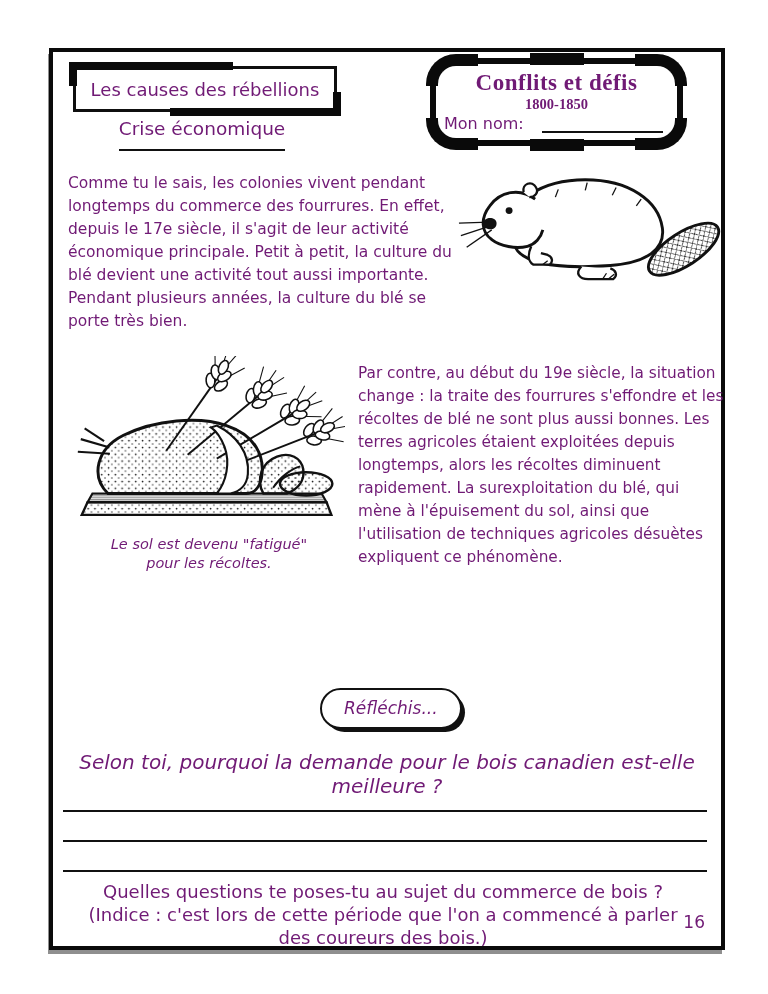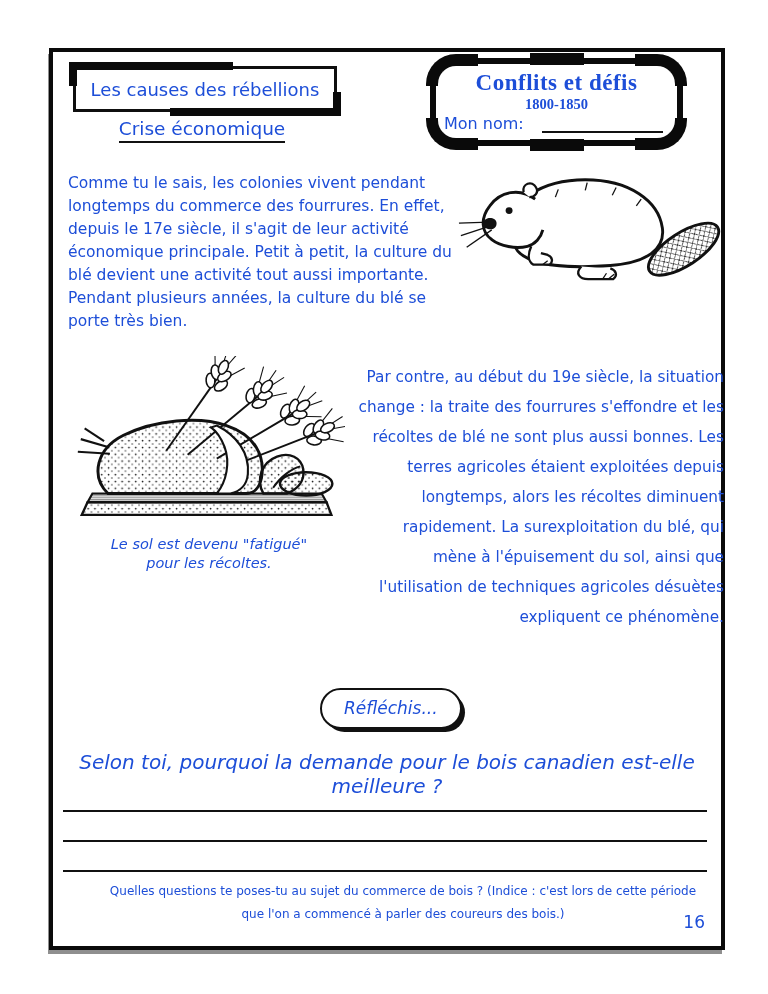--- a/index.html
+++ b/index.html
@@ -1,63 +1,63 @@
 <!DOCTYPE html>
 <html><head>
 <meta charset="utf-8">
 <style>
   html,body{margin:0;padding:0;background:#fff;}
   .canvas{position:relative;width:768px;height:994px;background:#fff;overflow:hidden;
-          font-family:"DejaVu Sans",sans-serif;color:#1d4ed8;}
+          font-family:"DejaVu Sans",sans-serif;color:#701a75;}
   .sheet{position:absolute;left:49px;top:48px;width:668px;height:894px;
          border:4px solid #0a0a0a;background:#fff;box-shadow:-2px 5px 0 -1px #8f8f8f;}
   
   .title-box{position:absolute;left:20px;top:14px;width:258px;height:40px;
              border:3px solid #0f0f0f;display:flex;align-items:center;justify-content:center;}
   .title-box .bar-top{position:absolute;top:-7px;left:-6px;width:63%;height:8px;background:#0a0a0a;}
   .title-box .bar-bottom{position:absolute;bottom:-7px;right:-6px;width:66%;height:8px;background:#0a0a0a;}
   .title-box .stub-left{position:absolute;top:-7px;left:-7px;width:8px;height:24px;background:#0a0a0a;}
   .title-box .stub-right{position:absolute;bottom:-7px;right:-7px;width:8px;height:24px;background:#0a0a0a;}
   .title-box span{font-size:18px;}
   .subtitle{position:absolute;left:20px;top:66px;width:258px;text-align:center;font-size:18.5px;}
-  .subtitle span{border-bottom:2px solid #111;padding-bottom:2px;}
+  .subtitle span{border-bottom:2px solid #111;padding-bottom:10px;}
   
   .badge{position:absolute;left:377px;top:6px;width:253px;height:88px;
          border:6px solid #0a0a0a;border-radius:26px;background:#fff;box-sizing:border-box;}
   .badge .tab{position:absolute;left:50%;margin-left:-27px;width:54px;height:12px;background:#0a0a0a;}
   .badge .tab.top{top:-11px;} .badge .tab.bottom{bottom:-11px;}
   .badge .bc{position:absolute;width:52px;height:32px;box-sizing:border-box;}
   .badge .bc.tl{left:-10px;top:-10px;border-top:12px solid #0a0a0a;border-left:12px solid #0a0a0a;border-top-left-radius:30px;}
   .badge .bc.tr{right:-10px;top:-10px;border-top:12px solid #0a0a0a;border-right:12px solid #0a0a0a;border-top-right-radius:30px;}
   .badge .bc.bl{left:-10px;bottom:-10px;border-bottom:12px solid #0a0a0a;border-left:12px solid #0a0a0a;border-bottom-left-radius:30px;}
   .badge .bc.br{right:-10px;bottom:-10px;border-bottom:12px solid #0a0a0a;border-right:12px solid #0a0a0a;border-bottom-right-radius:30px;}
   .badge-title{margin-top:6px;text-align:center;font-family:Liberation Serif, serif;
                font-weight:700;font-size:23px;letter-spacing:.5px;}
   .badge-years{text-align:center;font-family:"Liberation Serif","DejaVu Serif",serif;font-weight:700;font-size:14.5px;}
   .name-row{display:flex;align-items:flex-start;padding:1px 14px 0 8px;font-size:16px;gap:16px;}
   .name-line{flex:1;border-bottom:2px solid #111;margin-left:2px;height:17px;}
   
   .p{position:absolute;font-size:15.5px;line-height:23px;}
   #p1{left:15px;top:120px;width:394px;}
-  #p2{left:305px;top:310px;width:366px;line-height:30px;font-size:15.3px;text-align:right;}
+  #p2{left:305px;top:310px;width:366px;line-height:23px;font-size:15.3px;}
   #p3{left:14px;top:572px;width:658px;}
   .fig{position:absolute;text-align:center;}
   #fig-beaver{left:400px;top:116px;width:278px;}
   #fig-bread{left:16px;top:304px;width:280px;}
   .caption{font-style:italic;font-size:14.5px;line-height:19px;white-space:pre-line;margin-top:3px;}
   
   .bubble{position:absolute;left:267px;top:636px;border:2.5px solid #111;border-radius:26px;
           padding:8px 22px 9px;font-style:italic;font-size:17px;background:#fff;
           box-shadow:4px 4px 0 -1px #111;}
   .question{position:absolute;left:0;top:698px;width:100%;text-align:center;
             font-style:italic;font-size:20px;}
   .answer-line{position:absolute;left:10px;width:644px;border-top:2px solid #111;height:0;}
   #line1{top:758px;} #line2{top:788px;} #line3{top:818px;}
-  .bottom-prompt{position:absolute;left:50px;top:828px;width:600px;text-align:center;
-                 font-size:12px;line-height:23px;}
+  .bottom-prompt{position:absolute;left:30px;top:828px;width:600px;text-align:center;
+                 font-size:18px;line-height:23px;}
   .page-number{position:absolute;right:16px;top:860px;font-size:17px;}
   svg{display:block;margin:0 auto;}
 </style>
 </head>
 <body>
 
 <div class="canvas">
   <div class="sheet">
 
     <div class="title-box">

